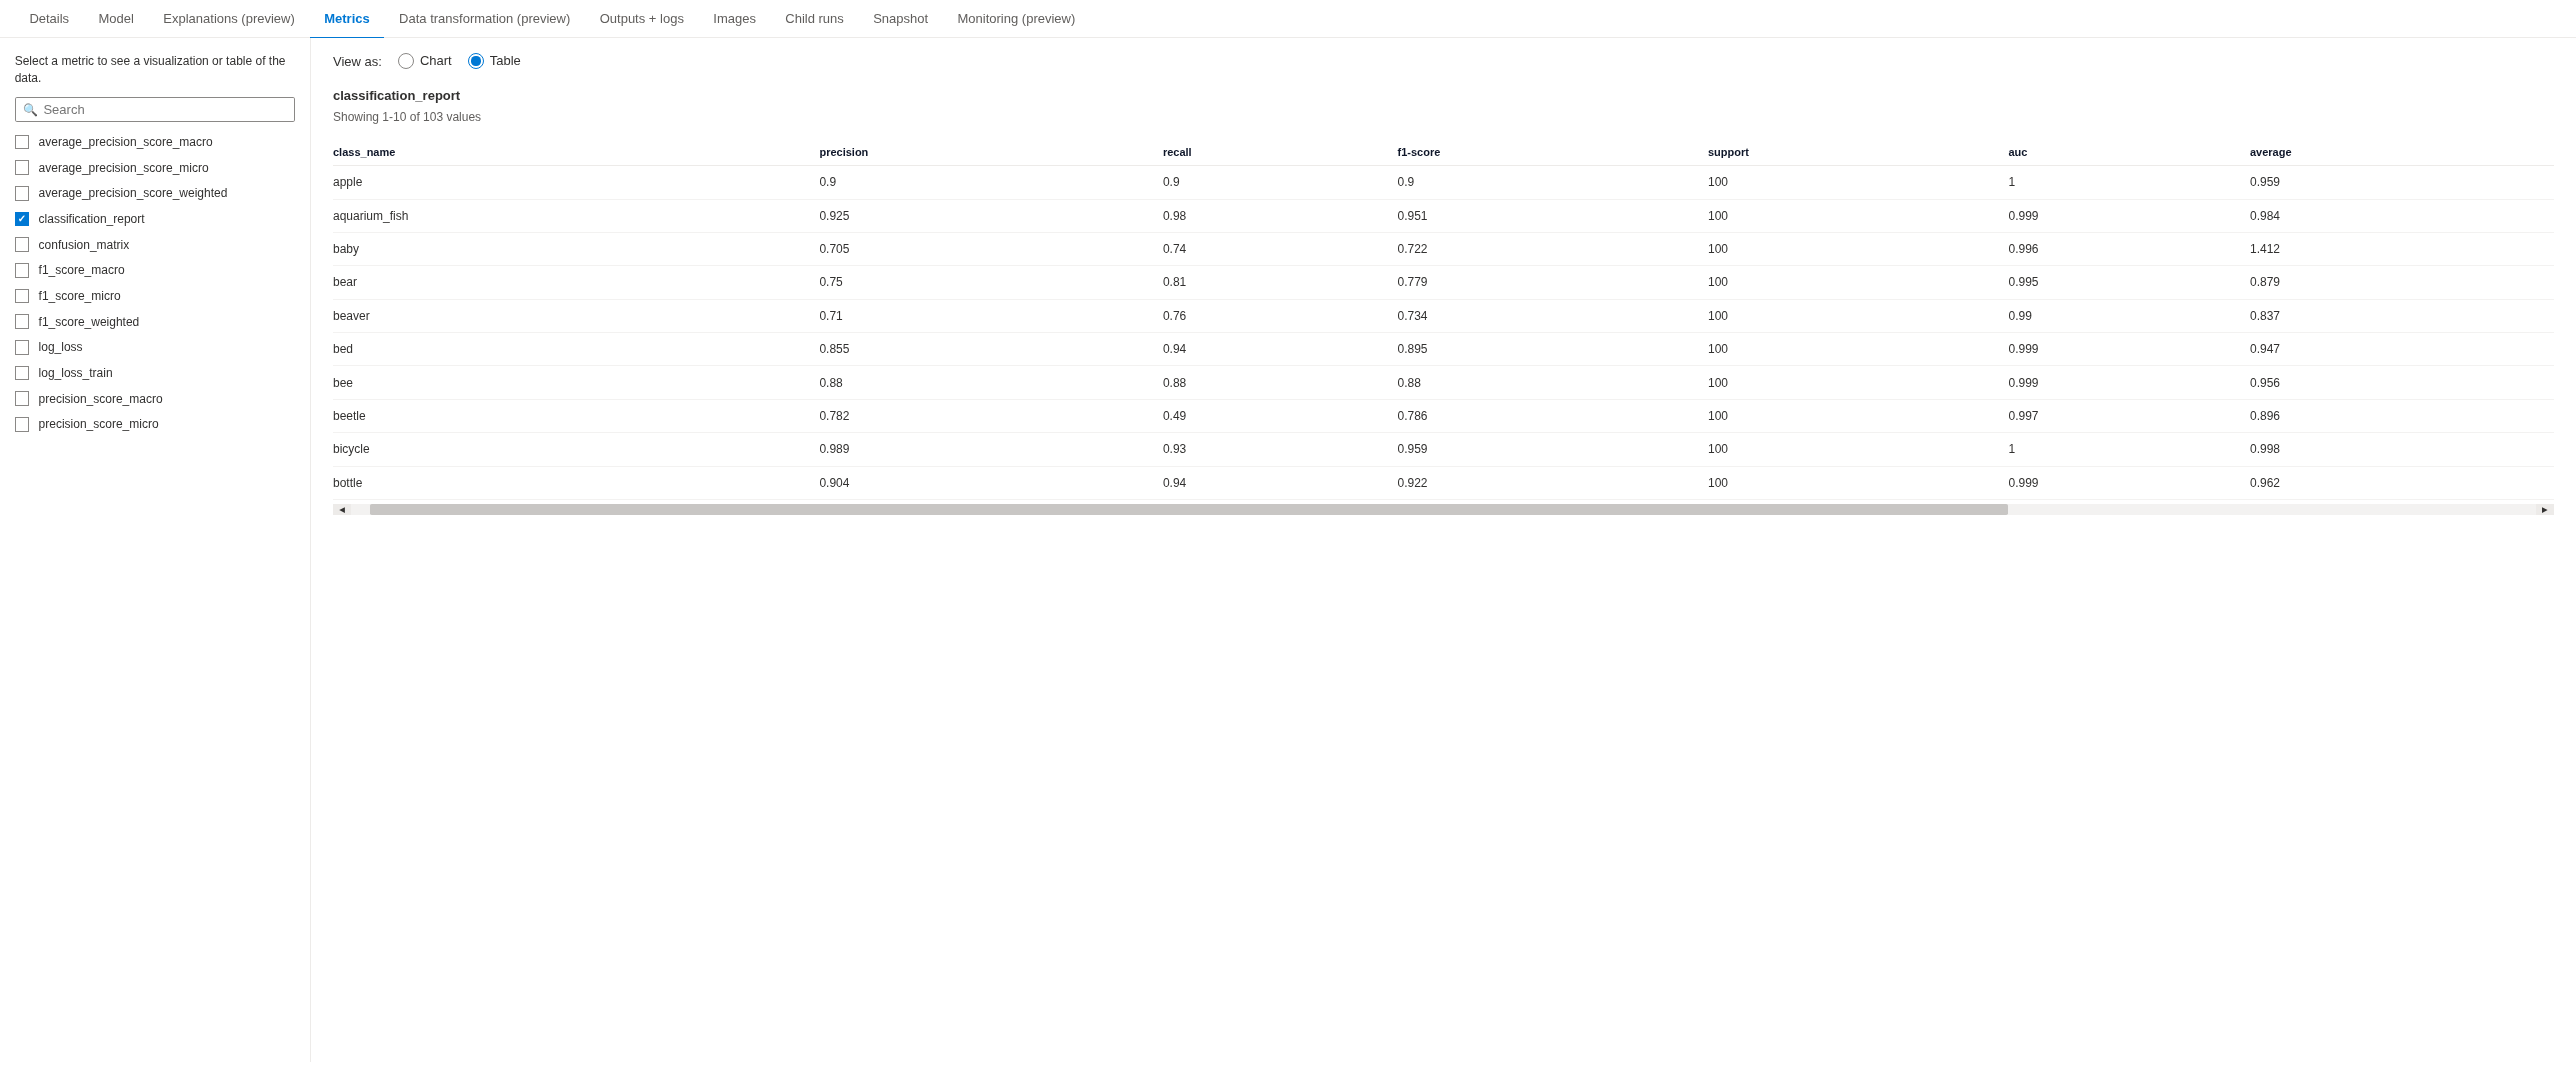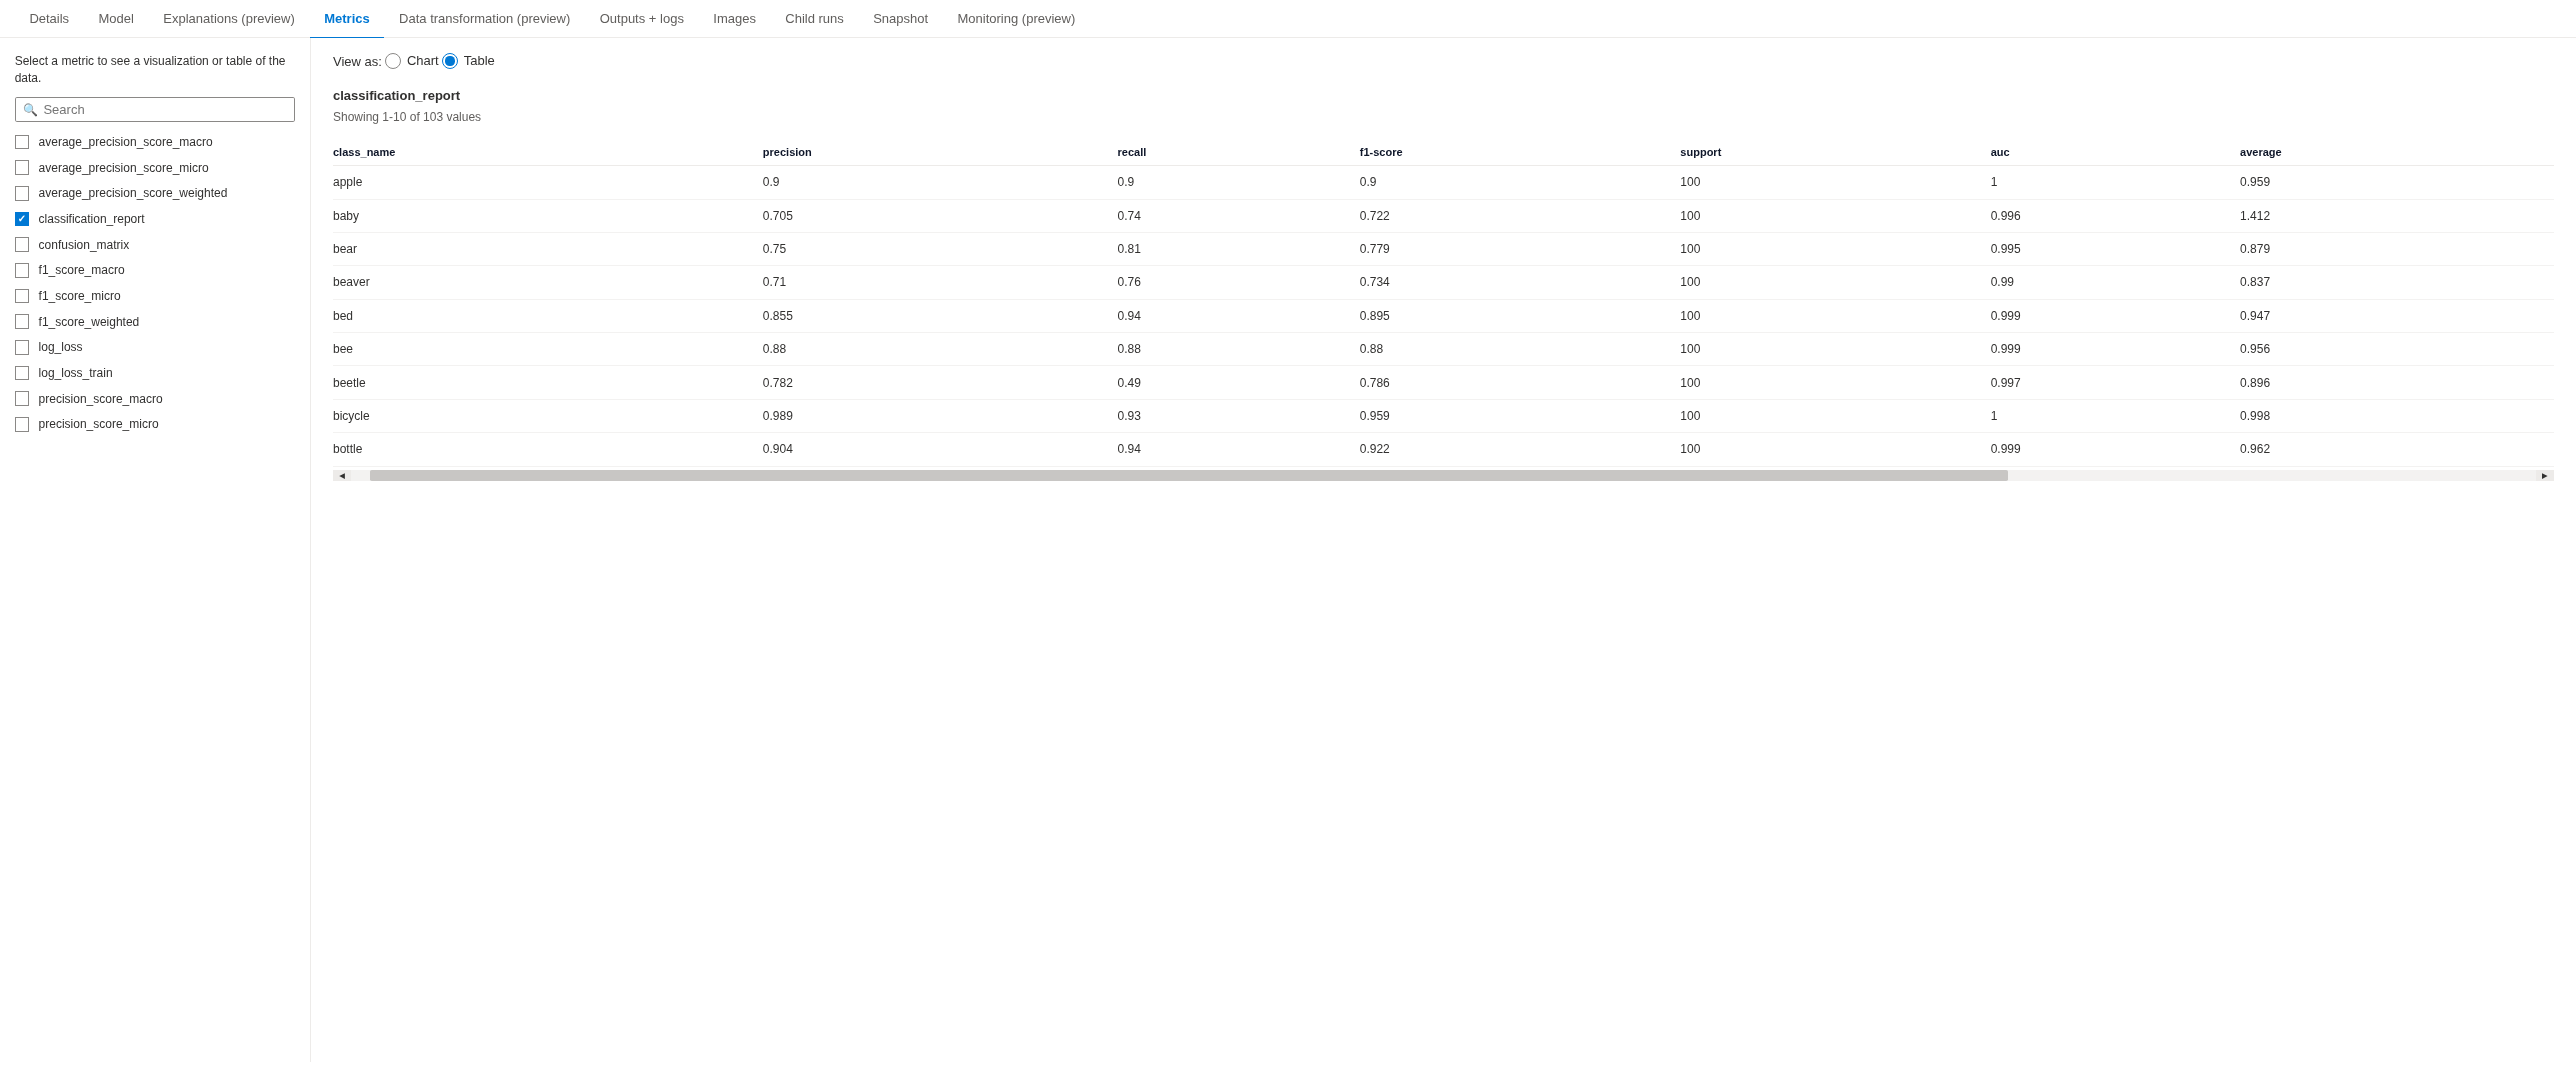--- a/index.html
+++ b/index.html
@@ -113,21 +113,21 @@
       flex-direction: column;
       overflow: hidden;
       padding: 14.7px 22px;
     }
 
     
     .view-as-row {
       display: flex;
       align-items: center;
       margin-bottom: 18.3px;
-      gap: 3px;
+      gap: 16px;
     }
     .view-as-label {
       font-size: 13px;
       color: #323130;
     }
     .radio-option {
       display: flex;
       align-items: flex-start;
       gap: 5.5px;
       cursor: pointer;
@@ -355,20 +355,29 @@
         <tr>
               <td>apple</td>
               <td>0.9</td>
               <td>0.9</td>
               <td>0.9</td>
               <td>100</td>
               <td>1</td>
               <td>0.959</td>
             </tr>
             <tr>
+              <td>aquarium_fish</td>
+              <td>0.925</td>
+              <td>0.98</td>
+              <td>0.951</td>
+              <td>100</td>
+              <td>0.999</td>
+              <td>0.984</td>
+            </tr>
+            <tr>
               <td>baby</td>
               <td>0.705</td>
               <td>0.74</td>
               <td>0.722</td>
               <td>100</td>
               <td>0.996</td>
               <td>1.412</td>
             </tr>
             <tr>
               <td>bear</td>

